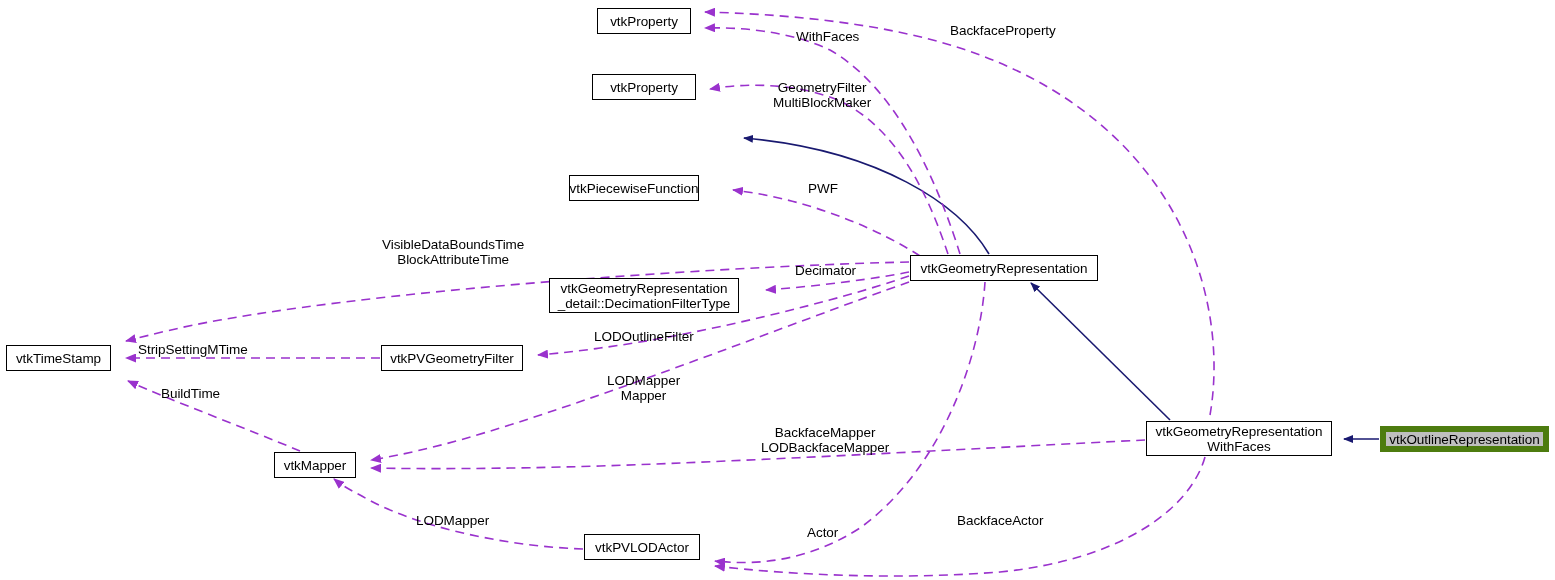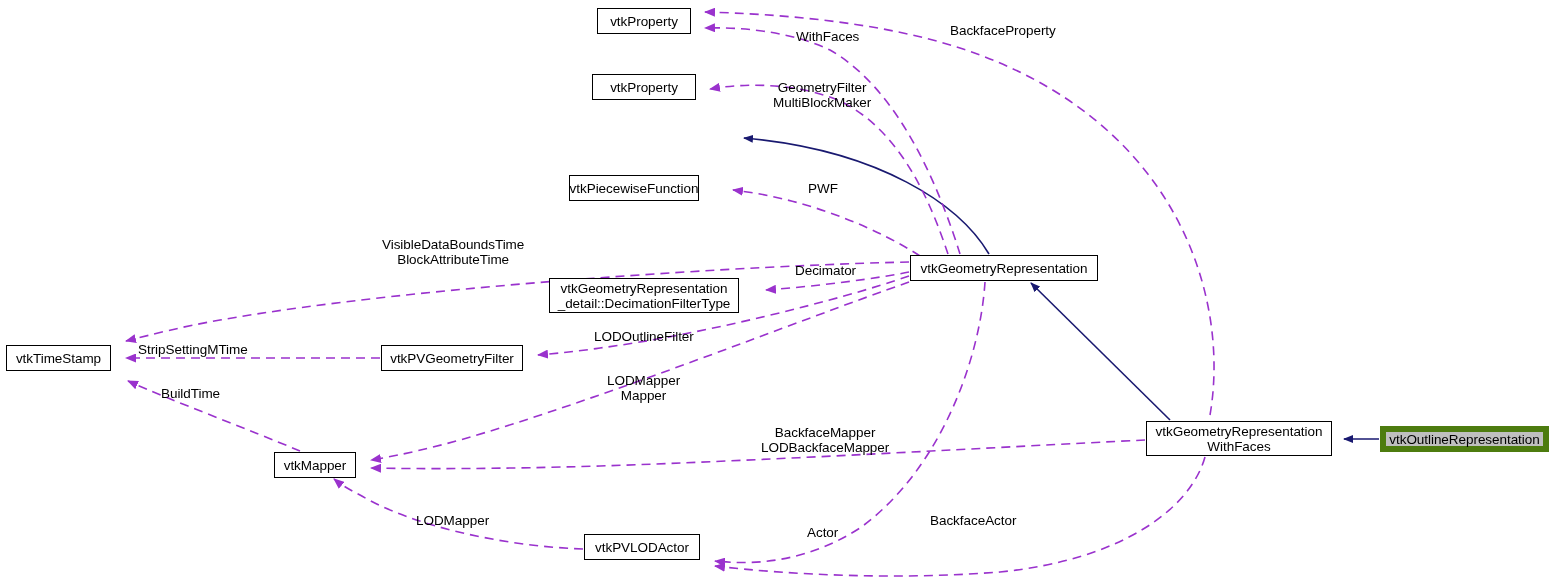--- a/index.html
+++ b/index.html
@@ -162,15 +162,15 @@
 
   <div class="edge-label" style="left:161px;top:386px;">BuildTime</div>
 
   <div class="edge-label" style="left:761px;top:425px;">BackfaceMapper
 LODBackfaceMapper</div>
 
   <div class="edge-label" style="left:416px;top:513px;">LODMapper</div>
 
   <div class="edge-label" style="left:807px;top:525px;">Actor</div>
 
-  <div class="edge-label" style="left:930px;top:513px;">BackfaceActor</div>
+  <div class="edge-label" style="left:957px;top:513px;">BackfaceActor</div>
 
 </div>
 
 </body></html>

